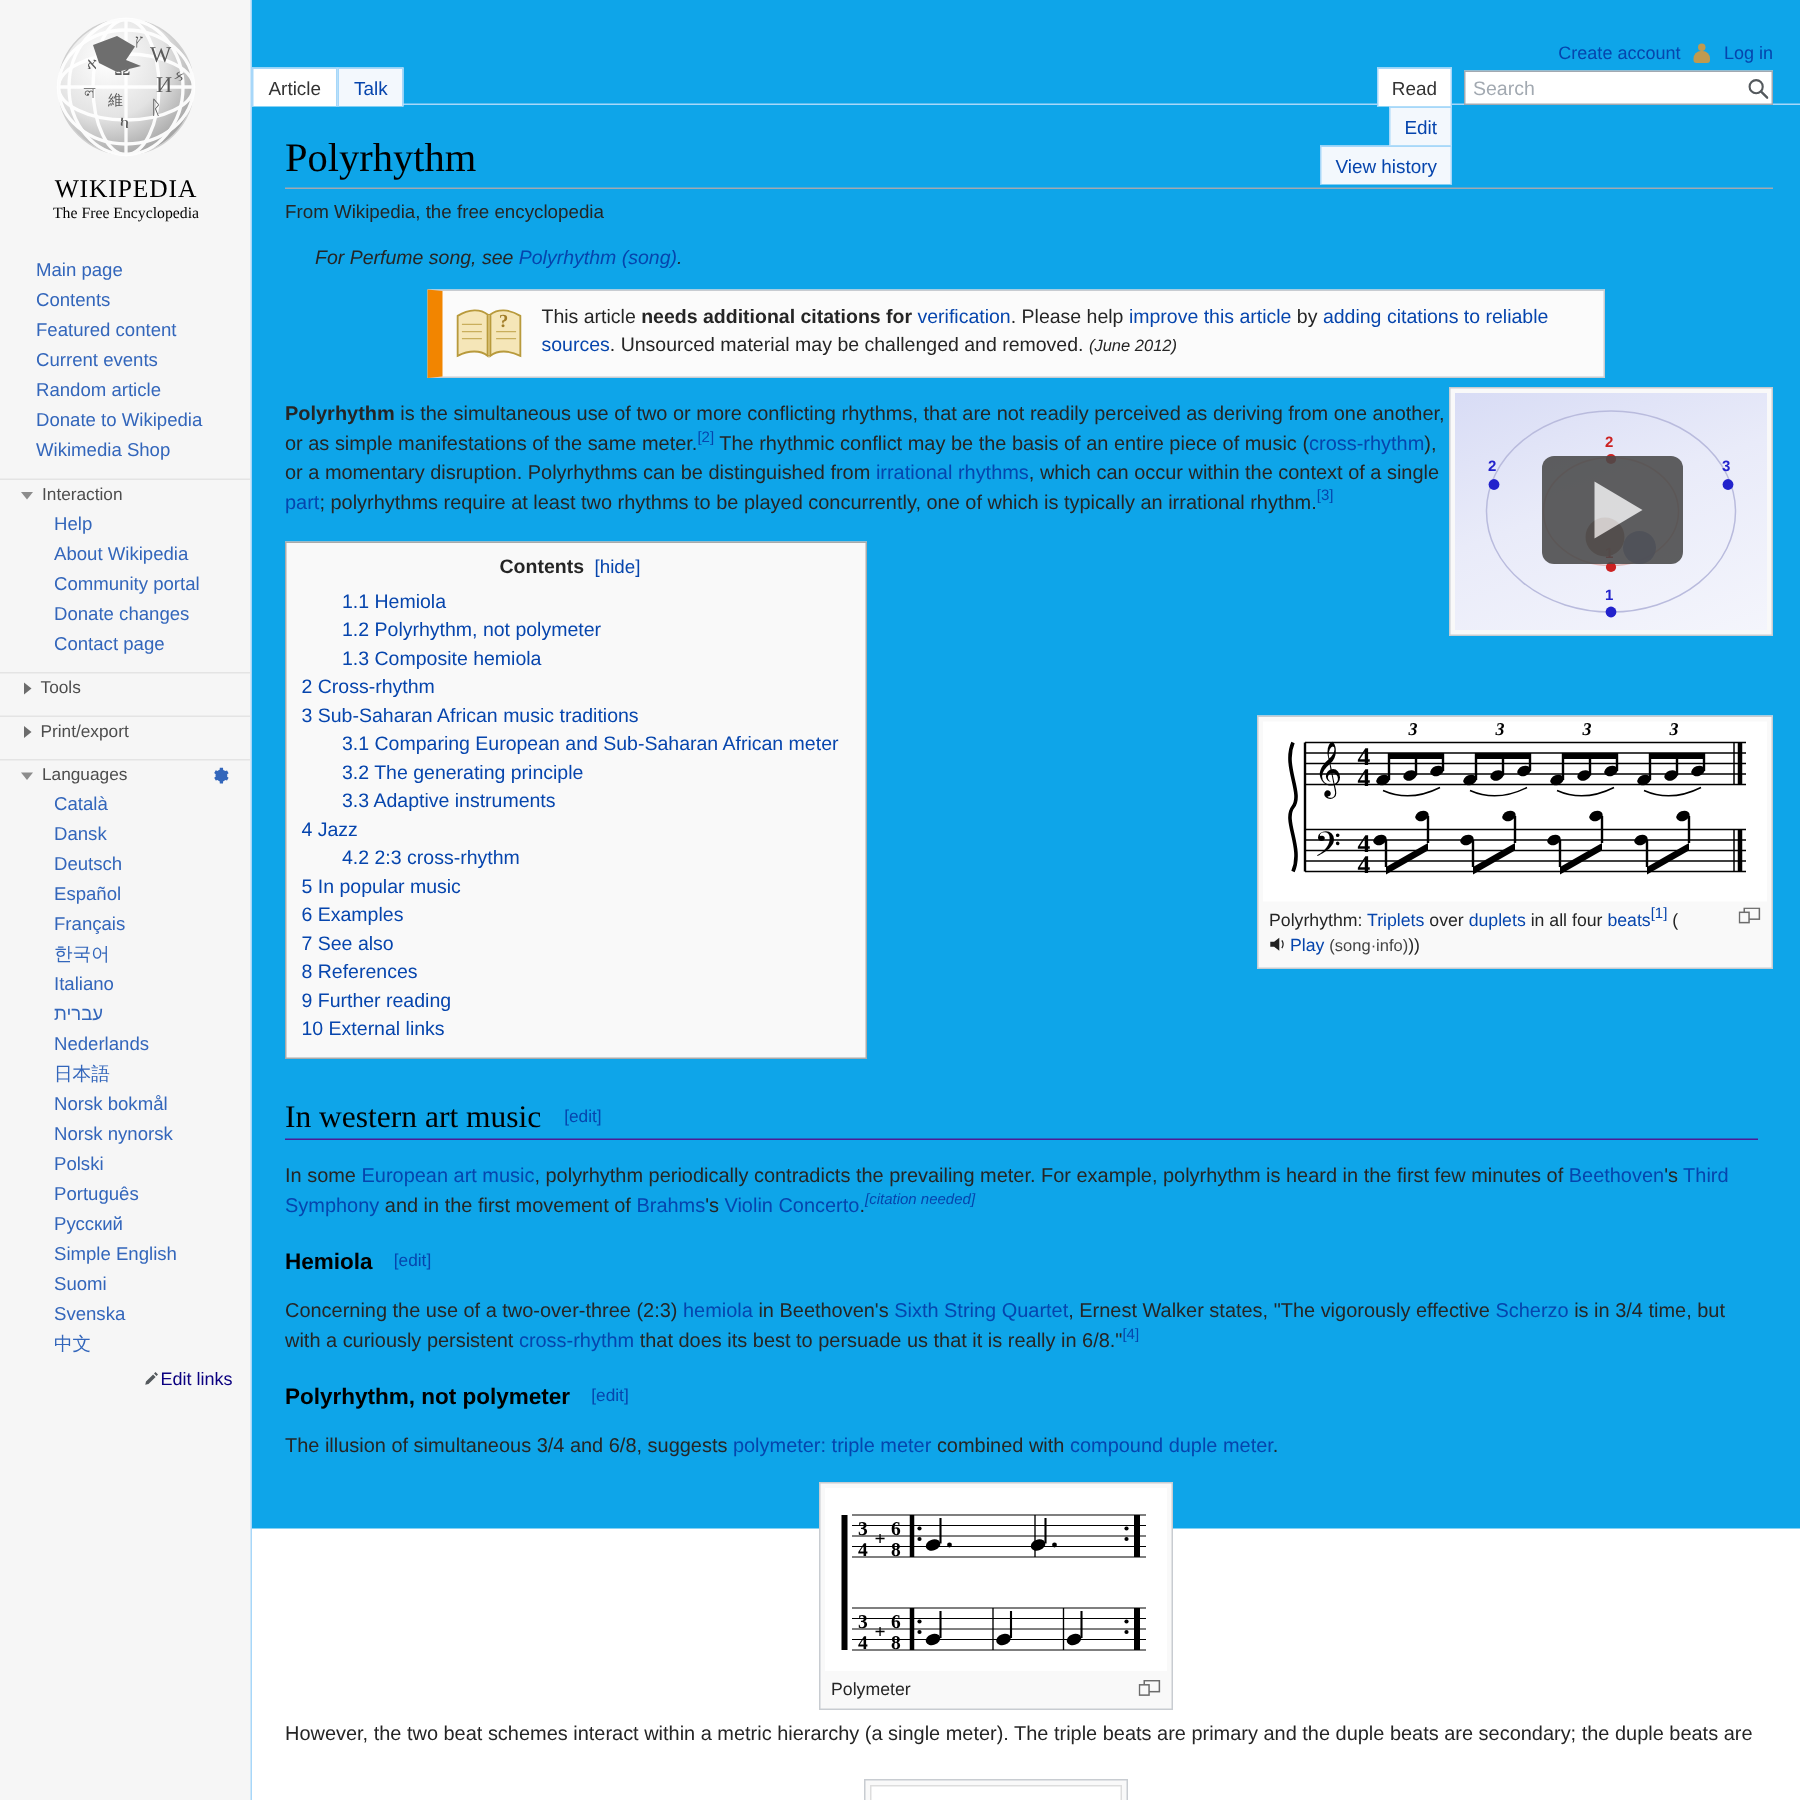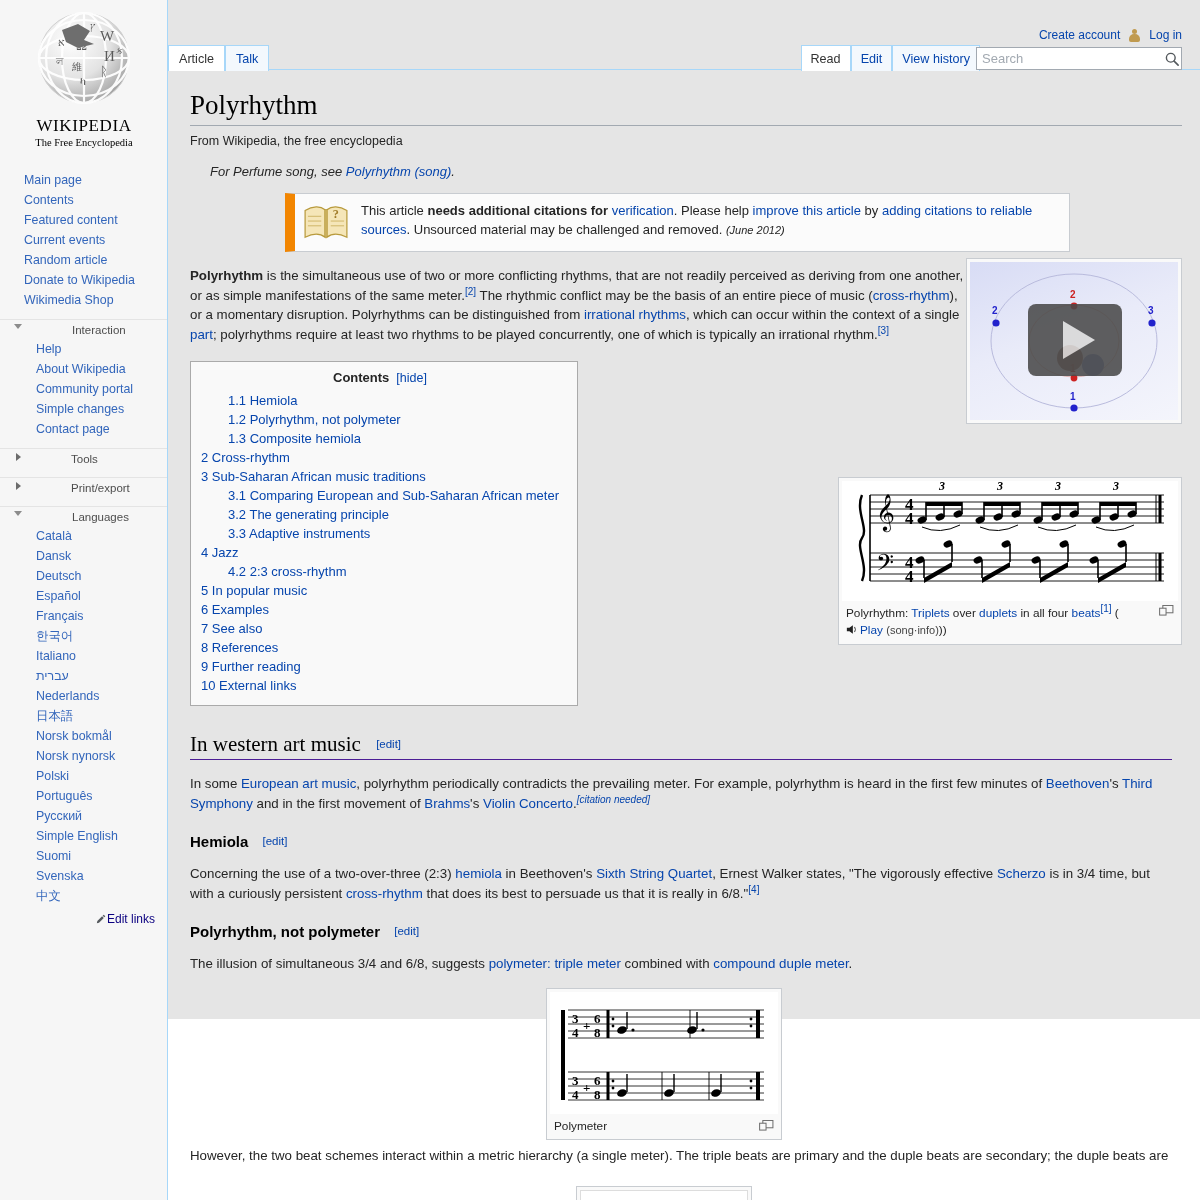--- a/index.html
+++ b/index.html
@@ -34,40 +34,40 @@
   }
   #logo-wrap { width:168px; padding-top:8px; text-align:center; }
   #globe { width:104px; height:104px; margin:0 auto; position:relative; }
   .wordmark { font-family:"Liberation Serif", serif; font-size:17px; letter-spacing:.6px; color:#000; margin-top:4px; }
   .tagline { font-family:"Liberation Serif", serif; font-size:10.5px; color:#000; margin-top:1px; }
 
   .nav-group { margin-top:16px; }
   .portlet-head {
     font-size:11.5px; color:#4d4d4d; padding:4px 0 3px 14px;
     border-top:1px solid #e4e4e4; margin-top:9px; position:relative;
-    display:flex; gap:44px;
+    display:flex; align-items:center;
   }
   .portlet-head.first { border-top:1px solid #e4e4e4; }
   .arrow-d { width:0;height:0;border-left:4px solid transparent;border-right:4px solid transparent;border-top:5px solid #8c8c8c; margin-right:6px; }
   .arrow-r { width:0;height:0;border-top:4px solid transparent;border-bottom:4px solid transparent;border-left:5px solid #6c6c6c; margin-right:6px; margin-left:2px;}
   .gear {
     margin-left:auto; margin-right:14px; width:12px;height:12px; position:relative;
   }
   .gear svg { display:block; }
   ul.navlist { list-style:none; margin:0; padding:0; }
   ul.navlist li { padding:2px 0 2px 24px; font-size:12.4px; line-height:16px; }
   ul.navlist.top li { padding-left:24px; }
   ul.navlist li a { color:#3366bb; }
   ul.navlist.lang li { padding-left:36px; }
   ul.navlist.inter li { padding-left:36px; }
   #edit-links { text-align:right; padding:6px 12px 0 0; font-size:12px; color:#3366bb; }
   .pencil { display:inline-block; width:10px; height:10px; margin-right:1px; vertical-align:-1px;}
 
   
-  #content-outer { position:absolute; left:168px; top:0; right:0; height:1019px; background:#e5e5e5; }
+  #content-outer { position:absolute; left:168px; top:0; right:0; height:1019px; background:#0ea5e9; }
 
   
   #tabs-left { position:absolute; left:0px; top:44px; display:flex; align-items:flex-end; height:26px;}
   .tab {
     font-size:12.6px; padding:5px 10px 4px 10px; line-height:16px;
     border:1px solid #a7d7f9; border-bottom:none; background:#fff; color:#0645ad;
     margin-right:0px; position:relative; top:1px;
   }
   .tab.selected { background:#ffffff; color:#333; border-color:#a7d7f9; z-index:2; }
   .tab.other { background:#f3f8fd; }
@@ -226,21 +226,21 @@
   </div>
 
   <div class="portlet-head first">
     <span class="arrow-d"></span>
     <span>Interaction</span>
   </div>
   <ul class="navlist inter" id="nav-interaction">
       <li><a href="#">Help</a></li>
       <li><a href="#">About Wikipedia</a></li>
       <li><a href="#">Community portal</a></li>
-      <li><a href="#">Simple changes</a></li>
+      <li><a href="#">Donate changes</a></li>
       <li><a href="#">Contact page</a></li>
     </ul>
 
   <div class="portlet-head">
     <span class="arrow-r"></span>
     <span>Tools</span>
   </div>
 
   <div class="portlet-head">
     <span class="arrow-r"></span>
@@ -294,21 +294,21 @@
 
   <div id="tabs-left">
     <div class="tab selected">
       <span>Article</span>
     </div>
     <div class="tab other">
       <span>Talk</span>
     </div>
   </div>
 
-  <div id="tabs-right" style="right:220px;">
+  <div id="tabs-right" style="right:232px;flex-direction:column;">
     <div class="vtab selected">
       <span>Read</span>
     </div>
     <div class="vtab">
       <span>Edit</span>
     </div>
     <div class="vtab">
       <span>View history</span>
     </div>
   </div>

